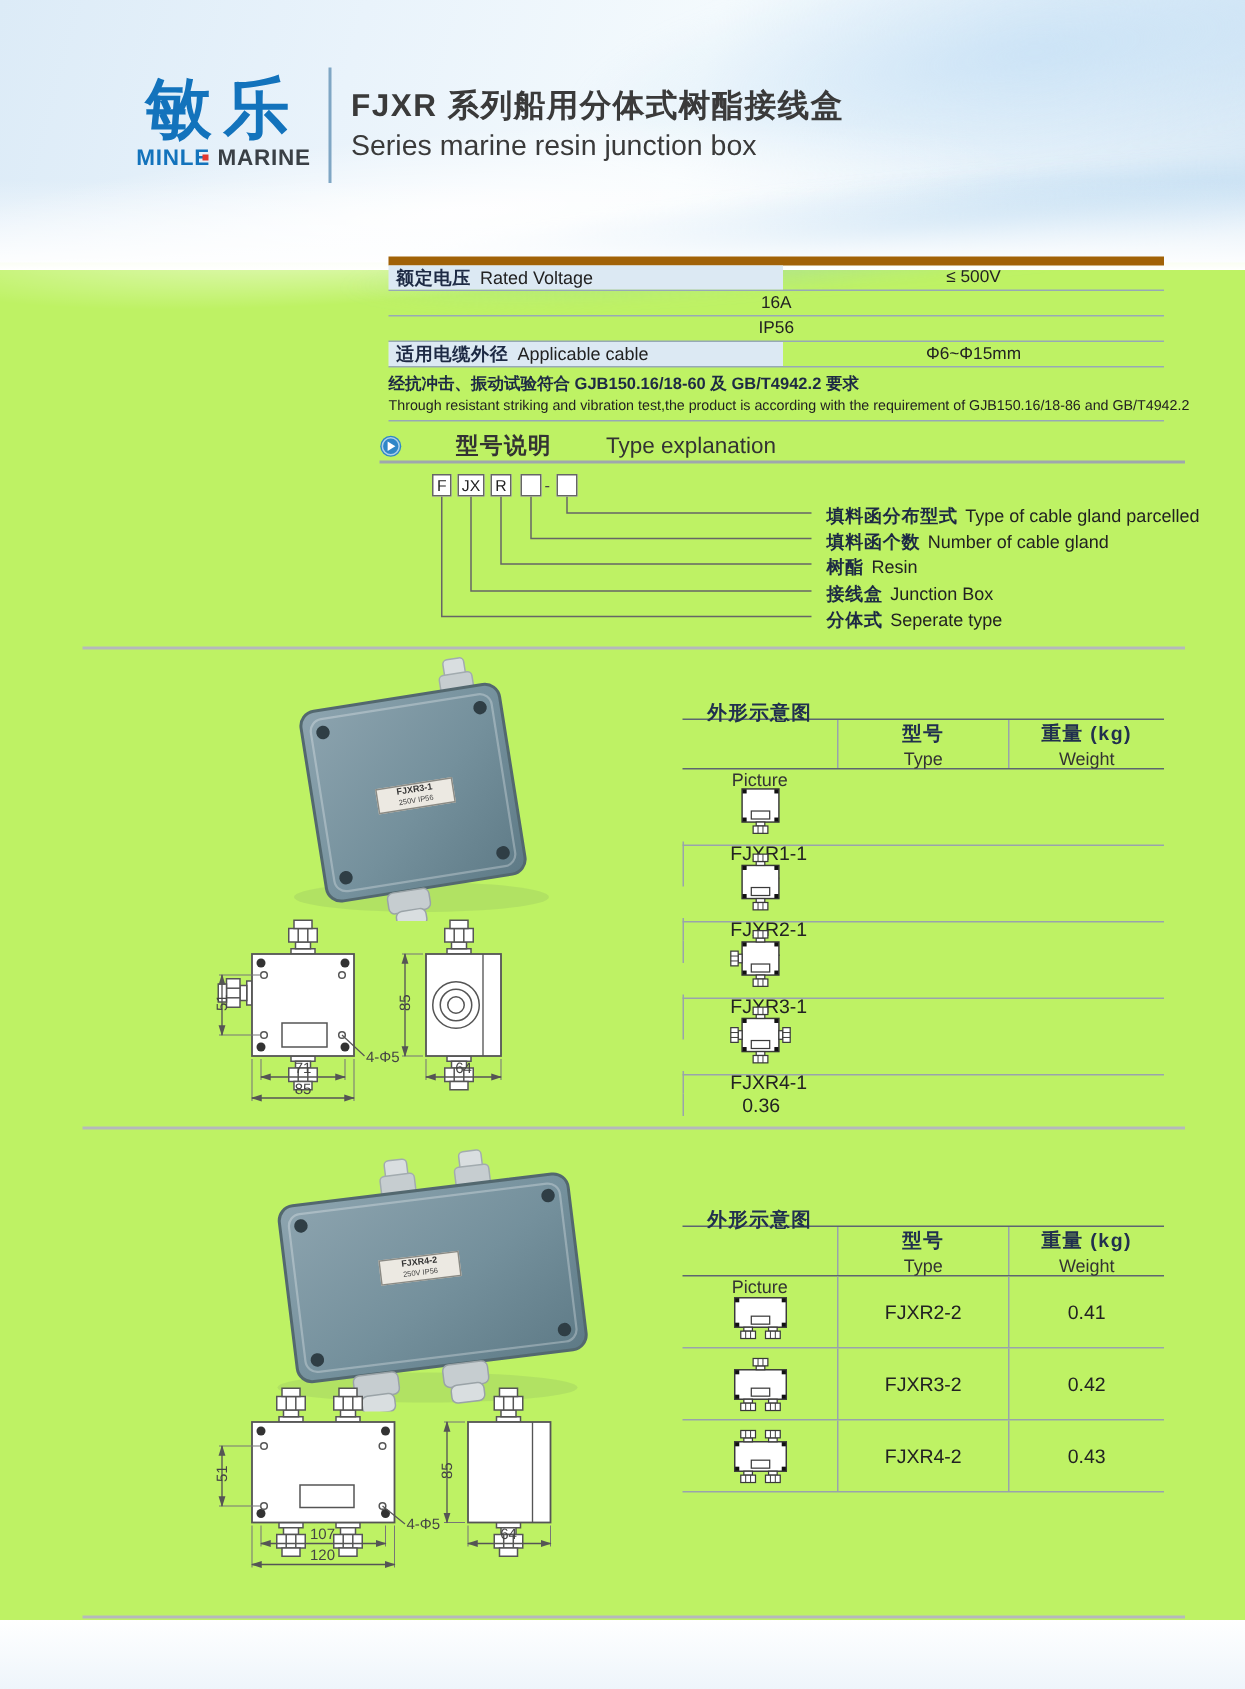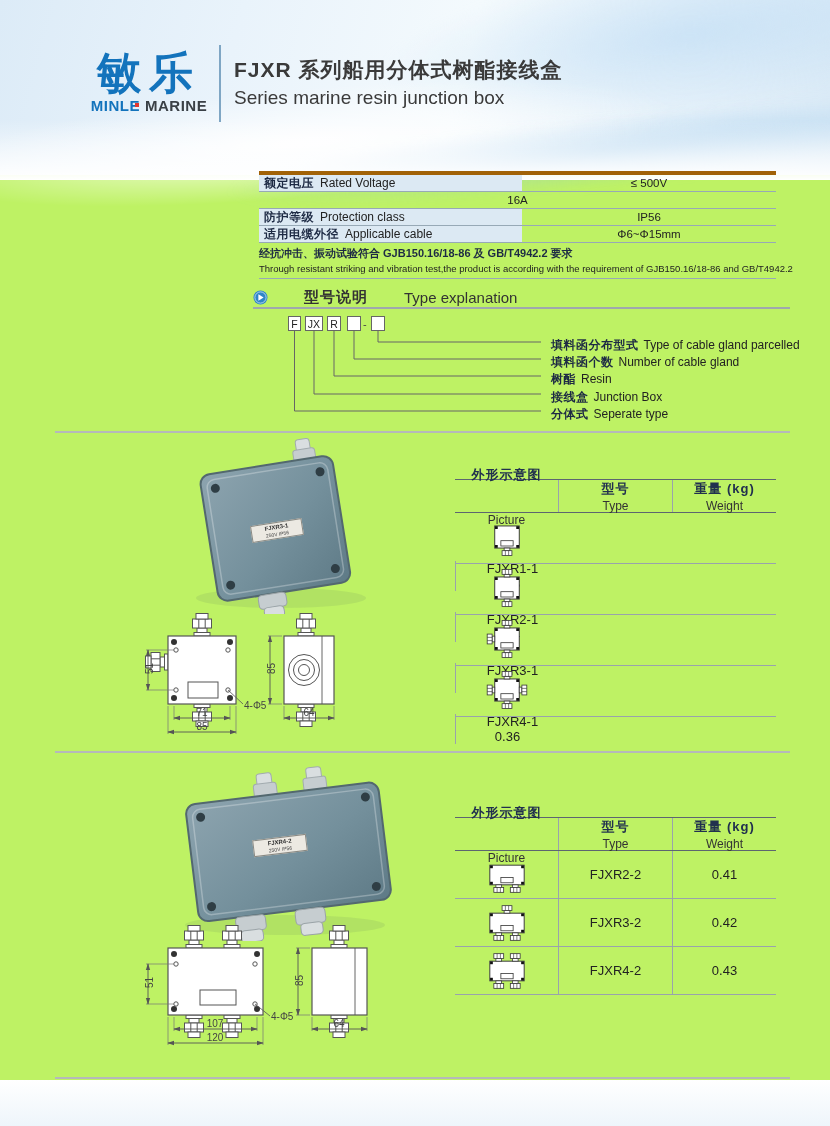--- a/index.html
+++ b/index.html
@@ -29,21 +29,21 @@
     font-family:"Liberation Sans","DejaVu Sans",sans-serif; }
   .logo-en { position:relative; font-size:15px; font-weight:bold; letter-spacing:0.5px; margin-top:1px; }
   .logo-en .b { color:#1373bc; } .logo-en .g { color:#3a4046; margin-left:5px; }
   .logo-red { position:absolute; left:61px; top:6px; width:4px; height:4px; background:#e2372f; }
   .vrule { position:absolute; left:219px; top:45px; width:2px; height:77px; background:#7fa6c4; }
   .title-block { position:absolute; left:234px; top:56px; }
   .title-cn { font-size:21px; font-weight:bold; color:#3a3a3a; letter-spacing:1px; }
   .title-en { font-size:19px; color:#3a3a3a; margin-top:3px; }
 
   
-  .spec { position:absolute; left:259px; top:171px; width:517px; border-top:4px solid #a16207; }
+  .spec { position:absolute; left:259px; top:171px; width:517px; border-top:6px solid #a16207; }
   .spec-row { display:flex; height:17px; border-bottom:1px solid #97a9b6; }
   .spec-label { width:263px; background:#dce9f3; display:flex; align-items:center; padding-left:5px; }
   .spec-label .cnt { font-size:12px; font-weight:bold; color:#1d2a44; letter-spacing:0.5px; }
   .spec-label .ent { font-size:12px; color:#222; margin-left:6px; }
   .spec-value { flex:1; display:flex; align-items:center; justify-content:center; font-size:11.5px; color:#222; }
   .spec-notes { padding:3px 0 4px 0; border-bottom:1px solid #97a9b6; }
   .note-cn { font-size:11px; font-weight:bold; color:#1d2a44; white-space:nowrap; }
   .note-en { font-size:9.5px; color:#222; margin-top:2px; white-space:nowrap; }
 
   
@@ -117,35 +117,31 @@
       <div class="spec-label">
           <span class="cnt">额定电压</span>
           <span class="ent">Rated Voltage</span>
         </div>
       <div class="spec-value">≤ 500V</div>
     </div>
     <div class="spec-row">
       <div class="spec-value">16A</div>
     </div>
     <div class="spec-row">
-      <div class="spec-label">
-          <span class="cnt">防护等级</span>
-          <span class="ent">Protection class</span>
-        </div>
       <div class="spec-value">IP56</div>
     </div>
     <div class="spec-row">
       <div class="spec-label">
           <span class="cnt">适用电缆外径</span>
           <span class="ent">Applicable cable</span>
         </div>
       <div class="spec-value">Φ6~Φ15mm</div>
     </div>
     <div class="spec-notes">
-      <div class="note-cn">经抗冲击、振动试验符合 GJB150.16/18-86 及 GB/T4942.2 要求</div>
+      <div class="note-cn">经抗冲击、振动试验符合 GJB150.16/18-60 及 GB/T4942.2 要求</div>
       <div class="note-en">Through resistant striking and vibration test,the product is according with the requirement of GJB150.16/18-86 and GB/T4942.2</div>
     </div>
   </div>
 
   <div class="sec-head">
     <svg width="15" height="15" viewBox="0 0 15 15">
       <circle cx="7.5" cy="7.5" r="7" fill="#2e86c8"></circle>
       <circle cx="7.5" cy="7.5" r="5.6" fill="none" stroke="#ffffff" stroke-width="1" opacity="0.6"></circle>
       <path d="M5.4 4.3 L10.6 7.5 L5.4 10.7 Z" fill="#ffffff"></path>
     </svg>

